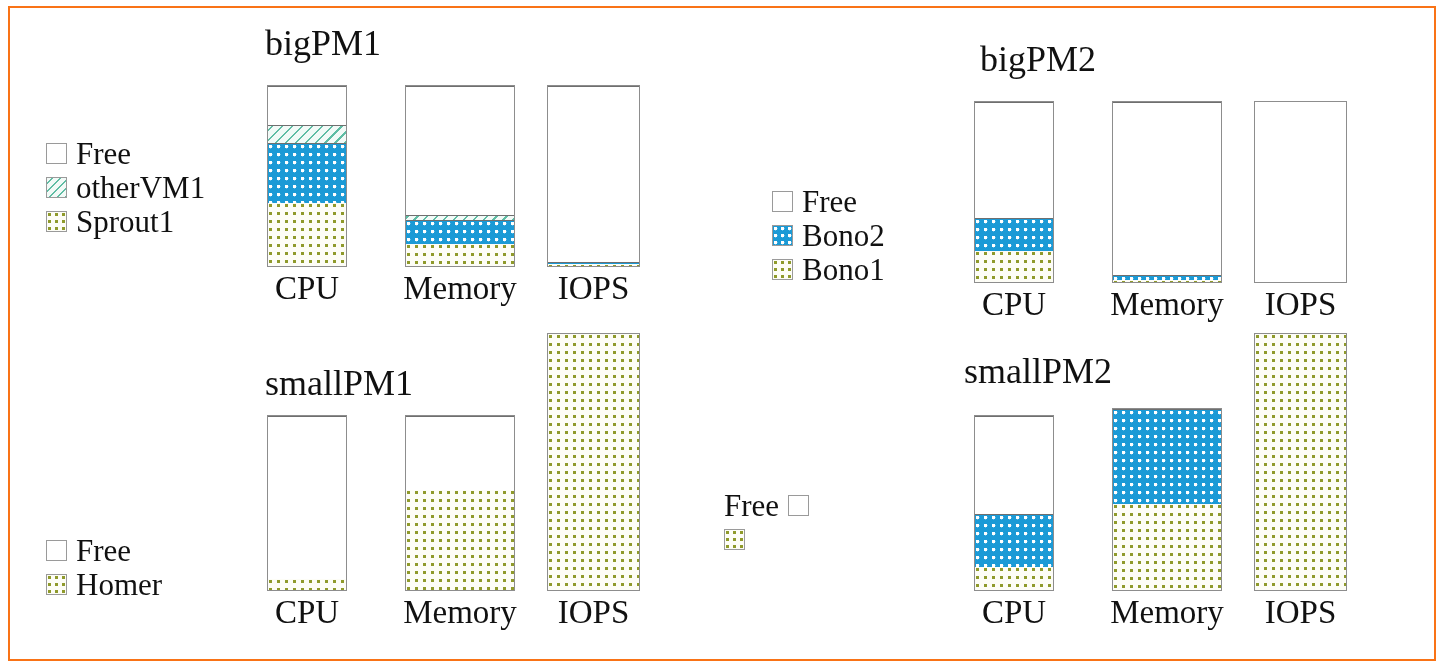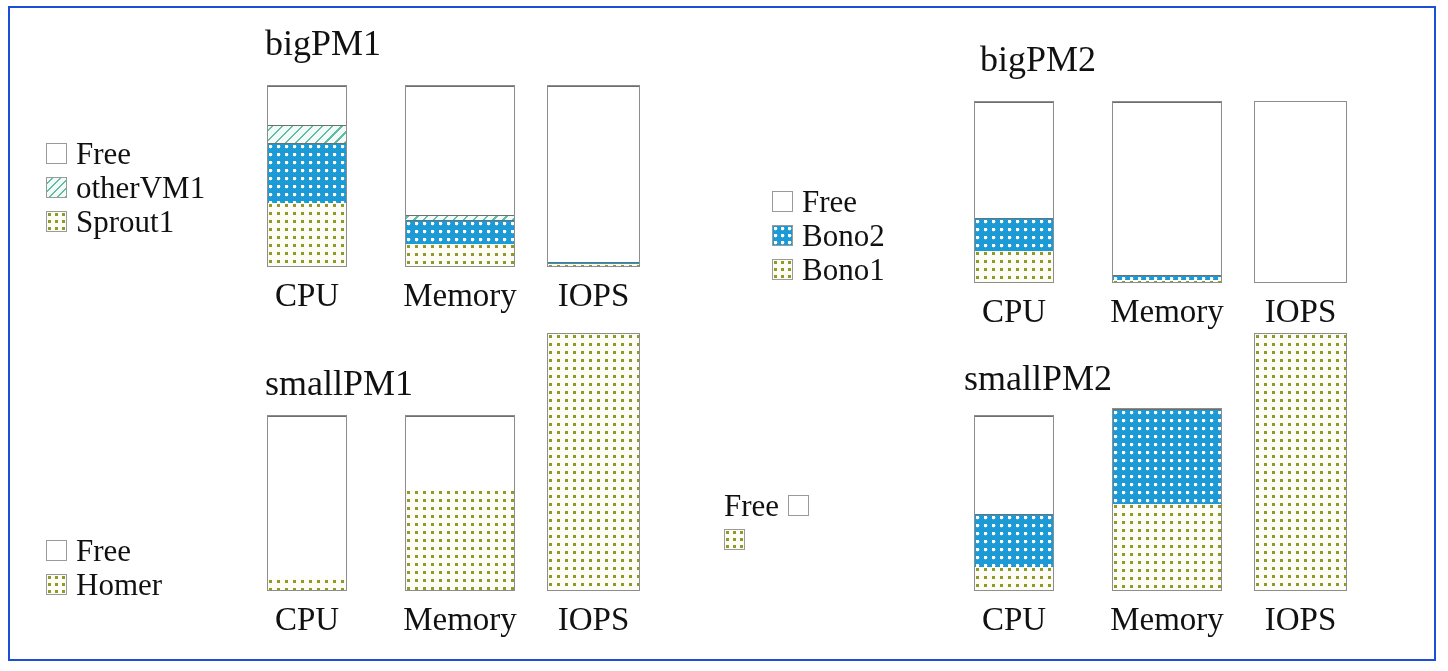--- a/index.html
+++ b/index.html
@@ -1,21 +1,21 @@
 <!DOCTYPE html>
 <html><head>
 <meta charset="utf-8">
 <style>
   html,body{margin:0;padding:0;background:#ffffff;}
   body{width:1448px;height:671px;overflow:hidden;
        font-family:"Liberation Serif", serif;}
 
   #figure-frame{
     position:absolute;left:8px;top:6px;width:1428px;height:655px;
-    border:2px solid #1d4ed8;background:#ffffff;box-sizing:border-box;
+    border:2px solid #f97316;background:#ffffff;box-sizing:border-box;
   }
 
   .panel{position:absolute;}
 
   .panel-title{
     position:absolute;white-space:nowrap;
     font-family:"Liberation Serif", serif;
     font-size:36px;color:#111111;line-height:1;
   }
 
@@ -40,21 +40,21 @@
   .bar{
     position:absolute;box-sizing:border-box;
     border:1px solid #8d8d8d;background:#ffffff;
     display:flex;flex-direction:column-reverse;
   }
   .seg{width:100%;box-sizing:border-box;}
   .seg.bordered{border-top:1px solid #6f6f6f;}
   .bar-label{
     position:absolute;text-align:center;
     font-family:"Liberation Serif", serif;
-    font-size:33px;color:#111111;line-height:1;white-space:nowrap;margin-top:7px;
+    font-size:33px;color:#111111;line-height:1;white-space:nowrap;
   }
 
   
   .pat-free{background:#ffffff;}
 
   
   .pat-blue{
     background-color:#1b9ad6;
     background-image:
       radial-gradient(circle at 2.6px 2.6px, #ffffff 1.7px, rgba(255,255,255,0) 2.0px);
@@ -212,21 +212,21 @@
 
       <div class="bar" style="left:537px;top:25px;width:93px;height:258px;">
         <div class="seg pat-olive" style="flex:1 1 auto;"></div>
       </div>
       <div class="bar-label" style="left:537px;top:288px;width:93px;">IOPS</div>
     </div>
   </div>
 
   <div class="panel" style="left:714px;top:300px;width:714px;height:355px;">
 
-    <div class="panel-title" style="left:240px;top:52px;">smallPM2</div>
+    <div class="panel-title" style="left:240px;top:45px;">smallPM2</div>
 
     <div class="legend right" style="left:0;top:180px;width:228px;">
       <div class="legend-row">
         <span class="legend-swatch pat-free"></span>
         <span class="legend-label">Free</span>
       </div>
       <div class="legend-row">
         <span class="legend-swatch pat-olive"></span>
       </div>
     </div>

